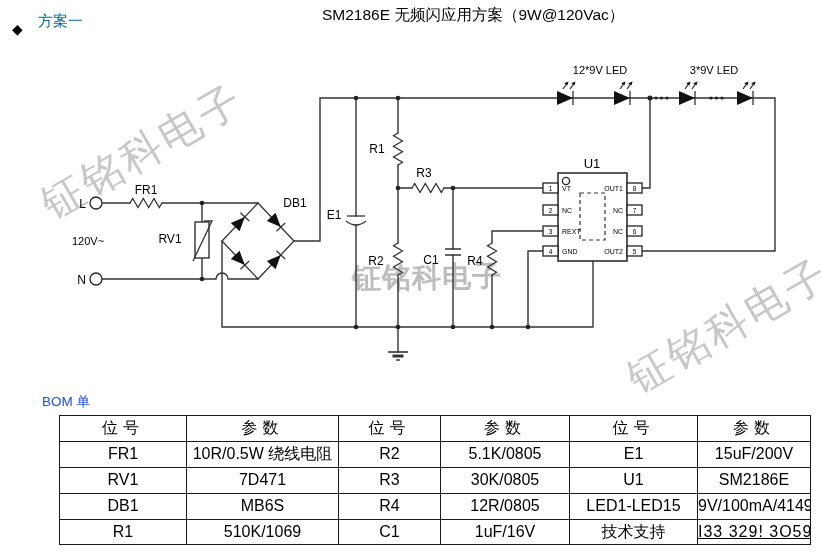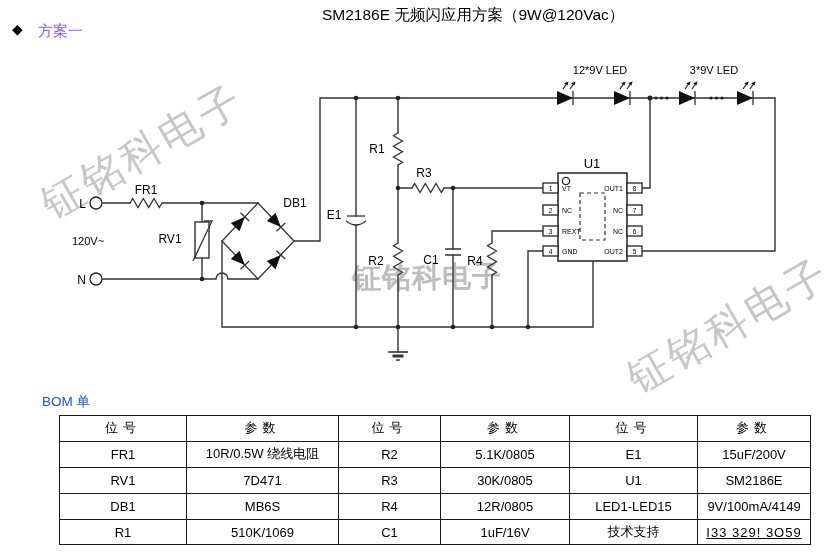--- a/index.html
+++ b/index.html
@@ -4,21 +4,21 @@
 <style>
   html,body{margin:0;padding:0;}
   body{
     width:839px;height:555px;position:relative;background:#ffffff;
     font-family:"Liberation Sans","DejaVu Sans",sans-serif;color:#111;
     overflow:hidden;
   }
   .abs{position:absolute;}
   
   .bullet{left:12px;top:21px;font-size:14px;color:#000;}
-  .scheme{left:38px;top:22px;font-size:15px;color:#8b5cf6;}
+  .scheme{left:38px;top:12px;font-size:15px;color:#0369a1;}
   .title{left:322px;top:5px;font-size:15.5px;color:#000;}
   
   .wm{position:absolute;white-space:nowrap;z-index:0;color:#c7c7c7;
       font-size:42px;letter-spacing:3px;user-select:none;}
   .wm1{left:30px;top:124px;transform:rotate(-30deg);}
   .wm2{left:352px;top:258px;font-size:29px;font-weight:bold;color:#bdbdbd;
        letter-spacing:1px;transform:rotate(-1deg);}
   .wm3{left:616px;top:298px;transform:rotate(-30deg);}
   
   svg.schem{position:absolute;left:0;top:0;z-index:1;}
@@ -28,21 +28,21 @@
   .jd{fill:#222;stroke:none;}
   .lbl{font-size:12px;fill:#000;}
   .lbl-sm{font-size:11px;fill:#000;}
   .pinnum{font-size:6.5px;fill:#000;}
   .pinname{font-size:7px;fill:#000;}
   
   .bom-title{left:42px;top:393px;font-size:13.5px;color:#1d4ed8;z-index:2;}
   table.bom{position:absolute;left:59px;top:415px;z-index:2;border-collapse:collapse;
             table-layout:fixed;width:751px;}
   table.bom td,table.bom th{border:1.3px solid #1a1a1a;height:24.9px;text-align:center;
-            vertical-align:middle;font-size:13px;font-weight:normal;padding:0;color:#000;
+            vertical-align:middle;font-size:16px;font-weight:normal;padding:0;color:#000;
             overflow:hidden;white-space:nowrap;}
   table.bom th{letter-spacing:5px;}
   td.ghost{color:#8f8f8f;letter-spacing:1px;text-decoration:underline;}
 </style>
 </head>
 <body>
 
 <span class="abs bullet">◆</span>
 <span class="abs scheme">方案一</span>
 <span class="abs title">SM2186E 无频闪应用方案（9W@120Vac）</span>

